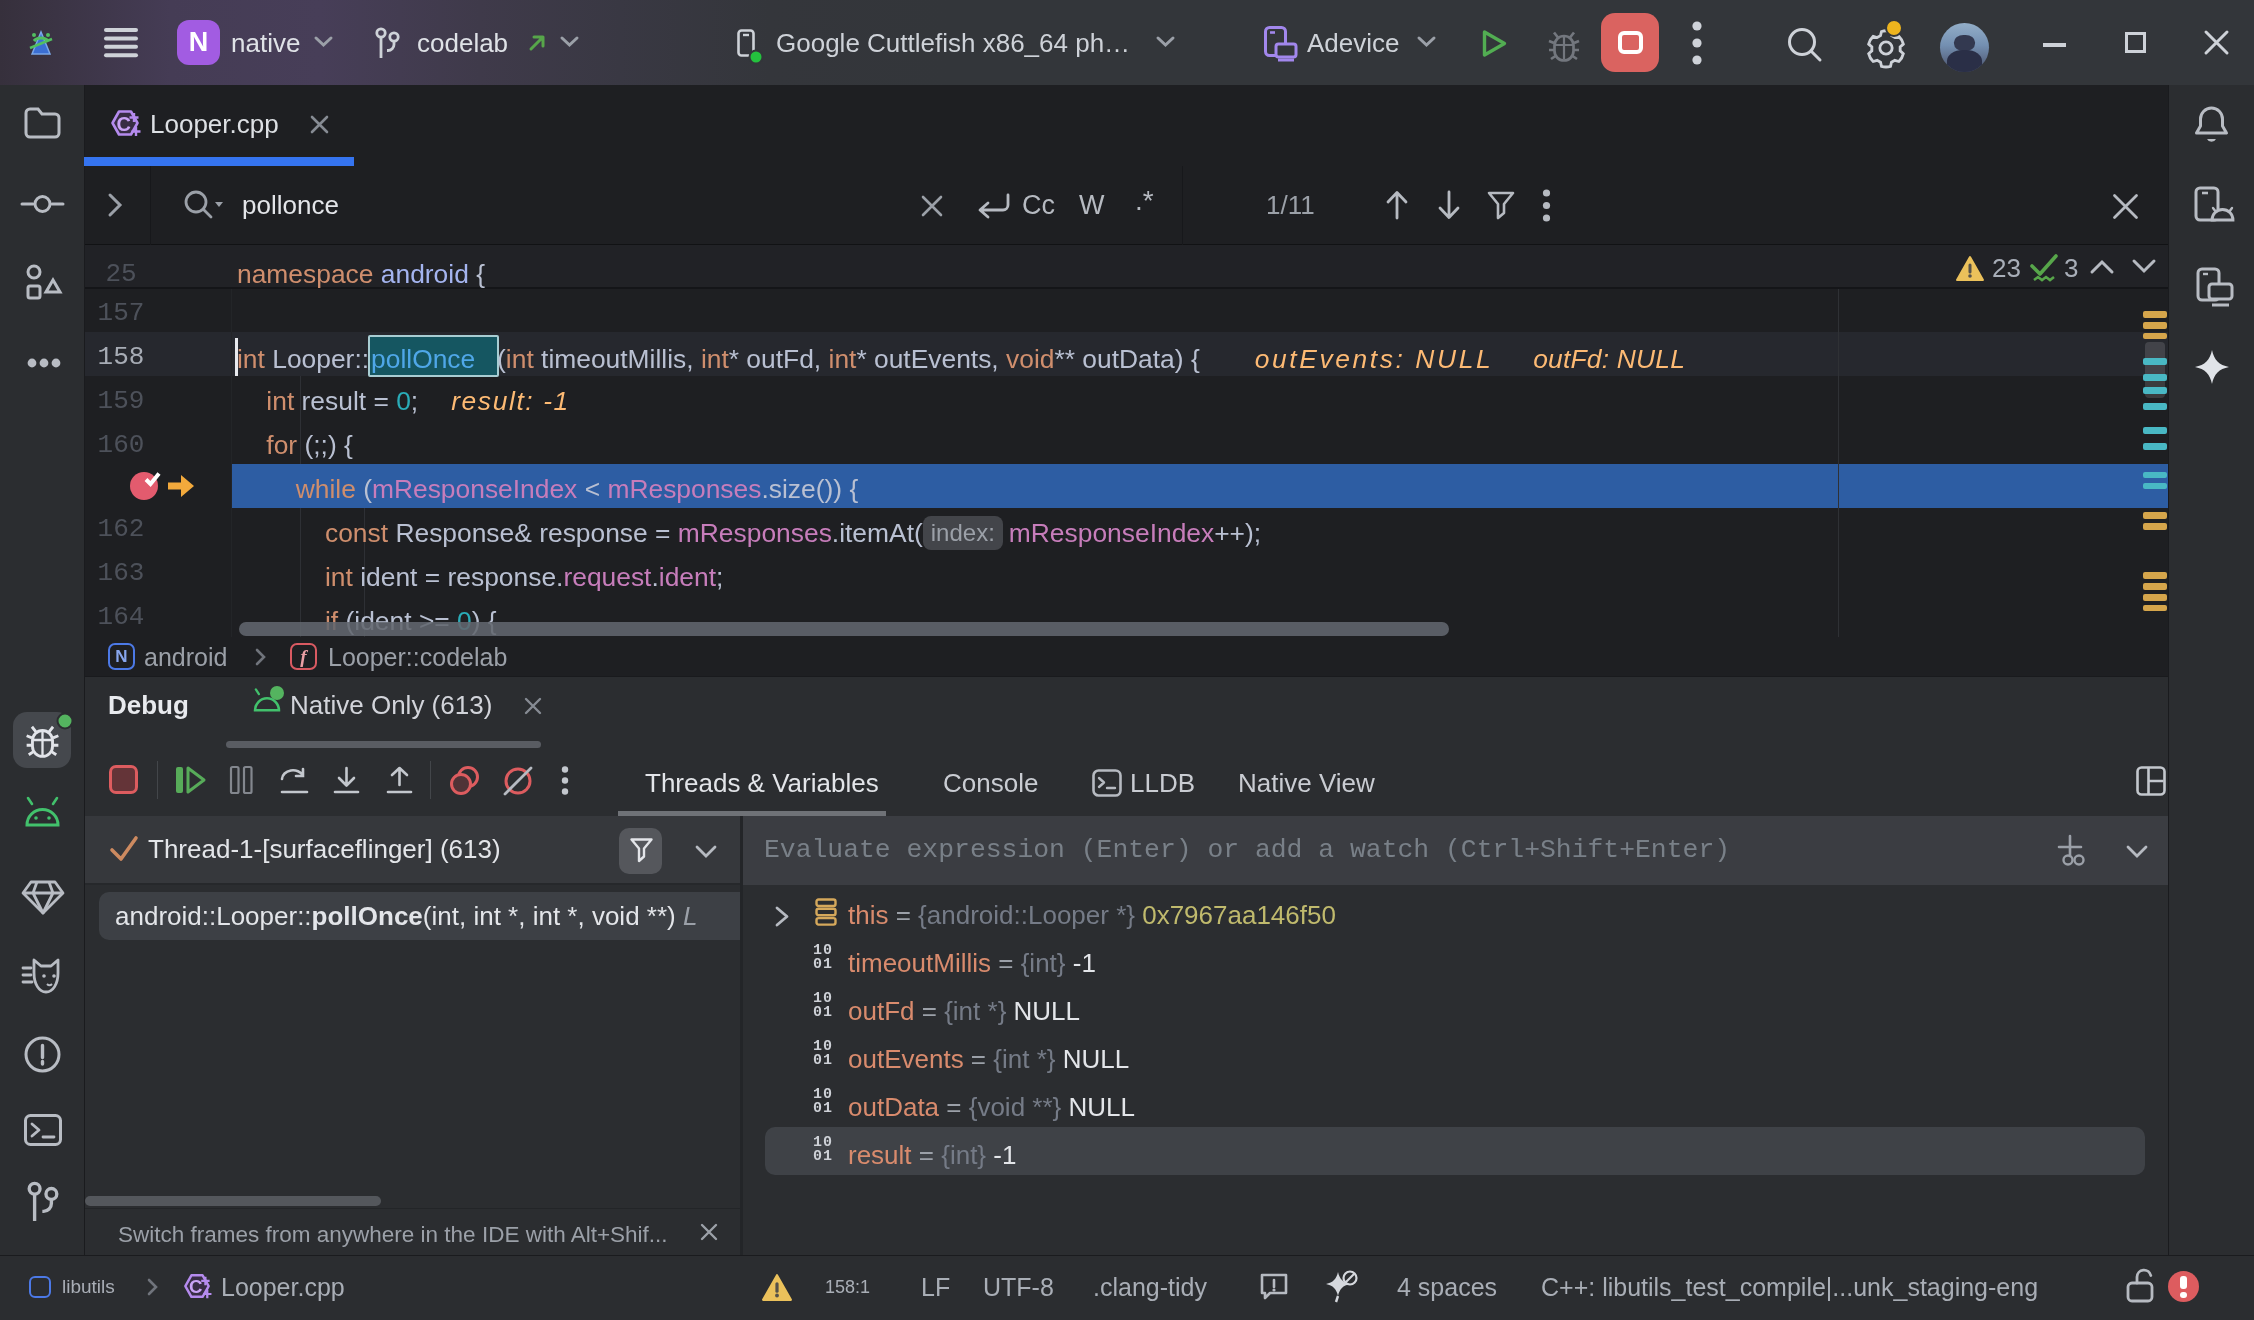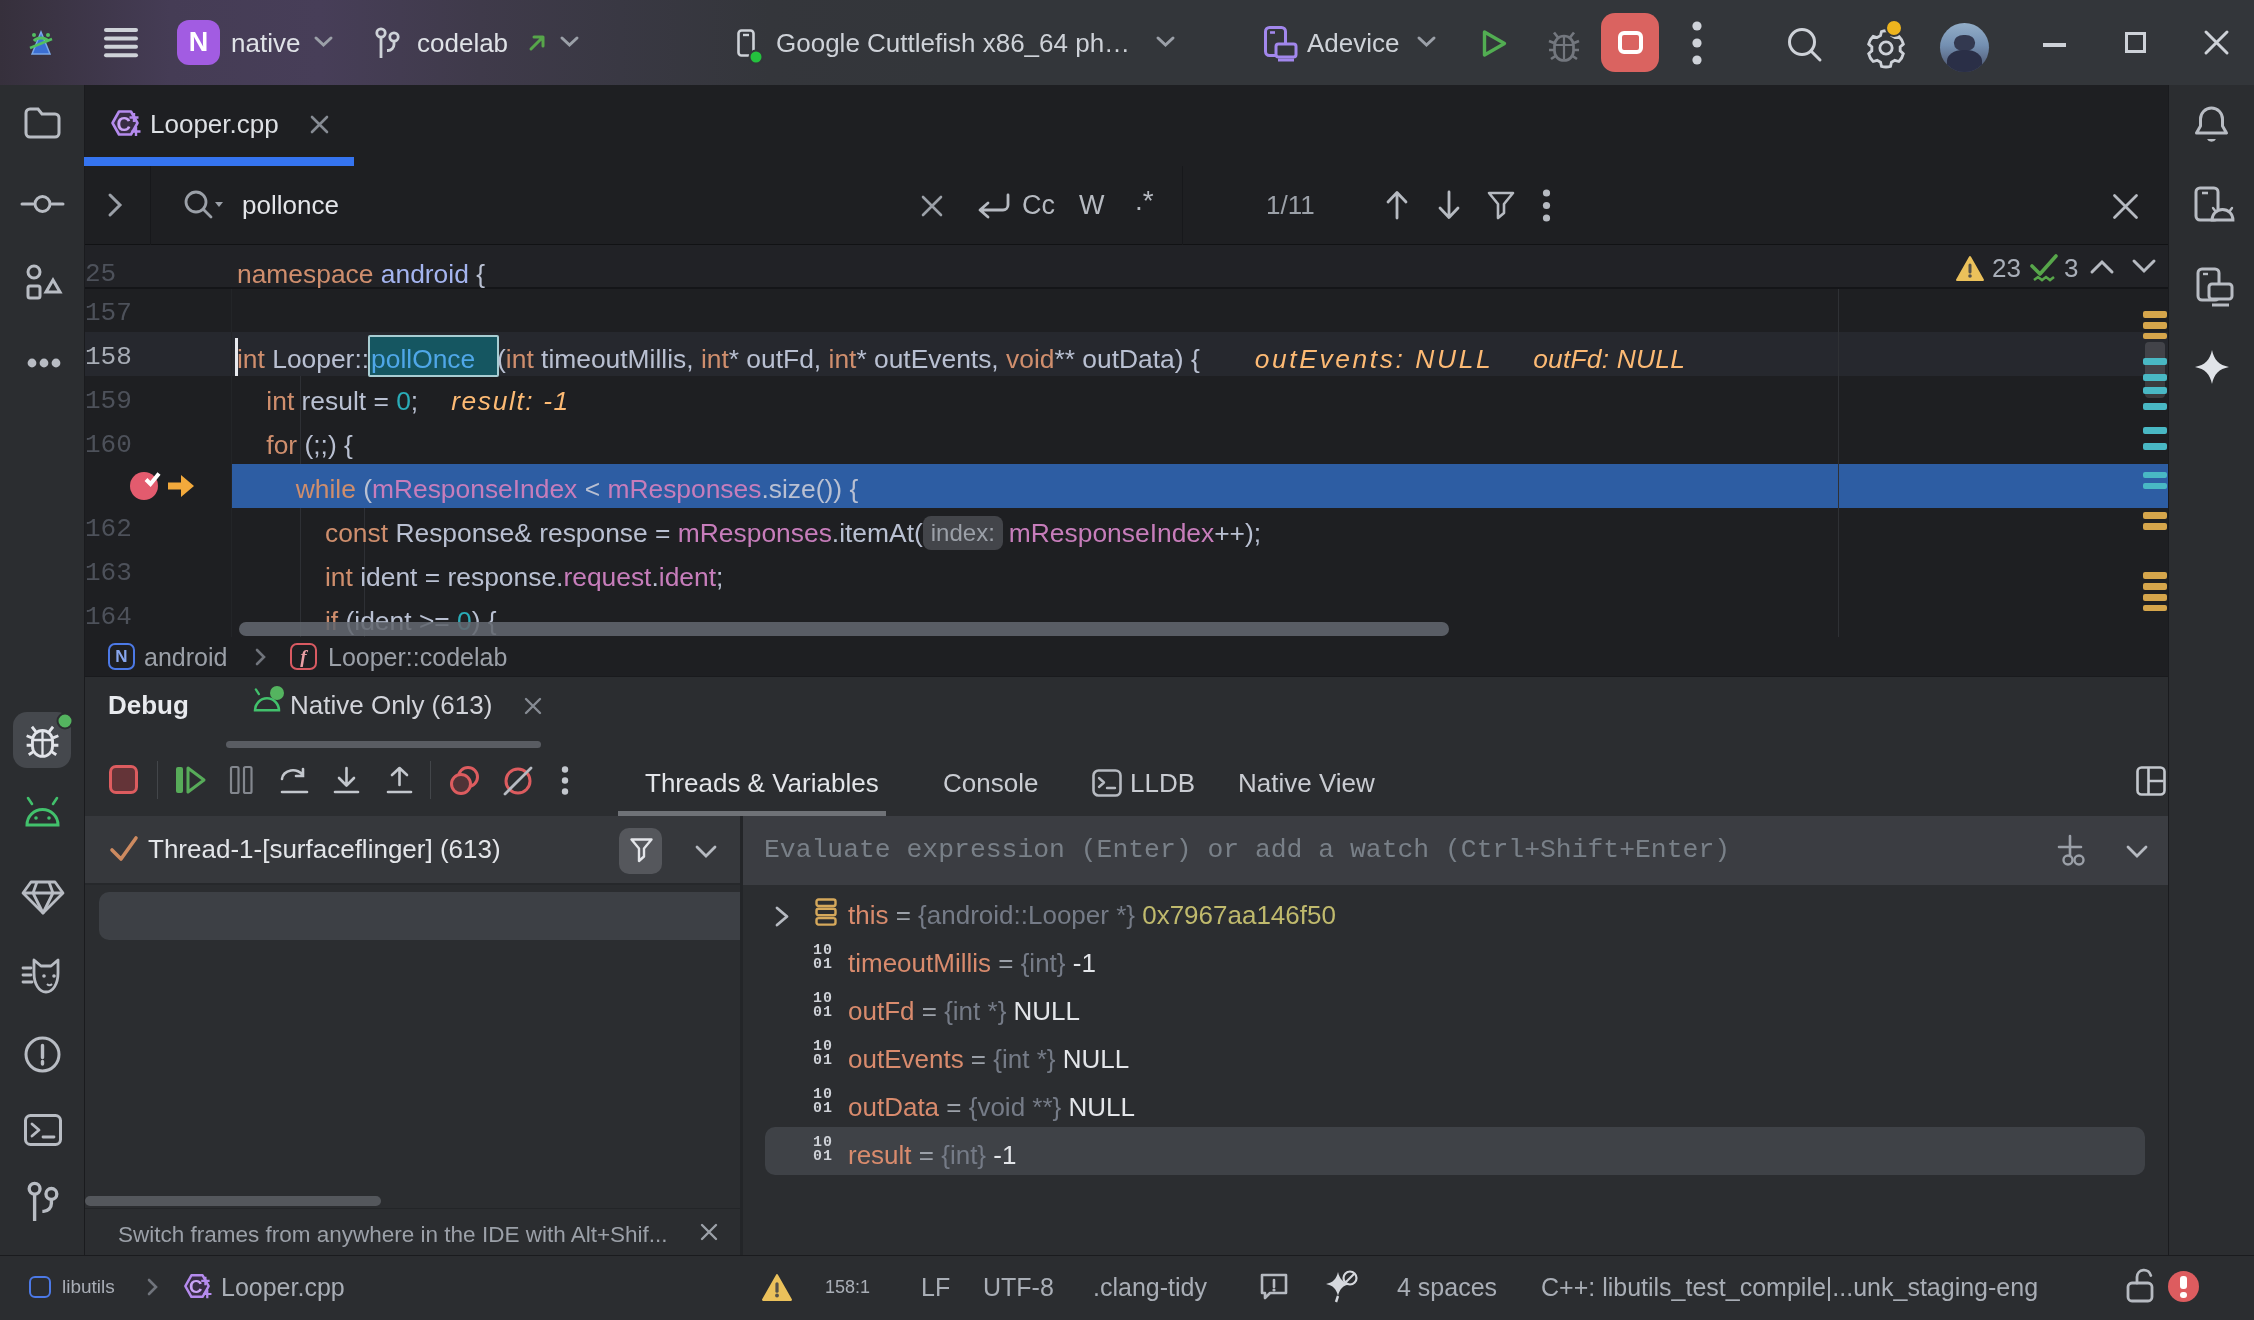--- a/index.html
+++ b/index.html
@@ -1,21 +1,21 @@
 <!DOCTYPE html>
 <html><head><meta charset="utf-8"><style>
 *{margin:0;padding:0;box-sizing:border-box}
 html,body{width:2254px;height:1320px;overflow:hidden;background:#1e1f22;font-family:"Liberation Sans",sans-serif}
 .abs{position:absolute}
 svg{position:absolute;overflow:visible}
 .code,.mono{font-family:"Liberation Mono",monospace}
 .crow{position:absolute;left:237px;height:44px;line-height:44px;white-space:pre;font-family:Liberation Sans, sans-serif;font-size:26.4px;color:#b9c0d2;letter-spacing:0px}
 .kw{color:#cf8e6d}.fld{color:#c77dbb}.num{color:#2aacb8}
 .hint{color:#fdba74;font-style:italic}
-.ln{position:absolute;width:72px;left:85px;text-align:left;height:44px;line-height:44px;font-family:"Liberation Mono",monospace;font-size:26px;color:#4d515a}
+.ln{position:absolute;width:72px;left:85px;text-align:center;height:44px;line-height:44px;font-family:"Liberation Mono",monospace;font-size:26px;color:#4d515a}
 .ui{position:absolute;color:#bfc3c9;font-size:26px;line-height:26px;white-space:pre}
 .stripe{position:absolute;left:2143px;width:24px;border-radius:2px}
 </style></head>
 <body>
 
 <div class="abs" style="left:0;top:0;width:2254px;height:85px;background:linear-gradient(90deg,#36303c 0px,#453c55 170px,#473e58 320px,#3f3a4a 480px,#393843 620px,#34363b 770px,#33363a 950px,#33363a 2254px)"></div>
 <svg style="left:26px;top:28px" width="30" height="30" viewBox="0 0 30 30">
     <path d="M6 26 L15 4 L24 26 Z" fill="#3b6fd4" stroke="#7aa7e8" stroke-width="1.5"></path>
     <path d="M8 13 a8 6 0 0 1 14 0" fill="none" stroke="#52c060" stroke-width="3"></path>
     <circle cx="8" cy="7" r="2" fill="#52c060"></circle>
@@ -424,20 +424,21 @@
       <path d="M14 2 v20 M3 13 h22" stroke="#9ba0a8" stroke-width="2.6" stroke-linecap="round"></path>
       <circle cx="12" cy="26" r="4.5" fill="none" stroke="#9ba0a8" stroke-width="2.4"></circle>
       <circle cx="23" cy="26" r="4.5" fill="none" stroke="#9ba0a8" stroke-width="2.4"></circle>
     </svg>
 <svg style="left:2126px;top:845px" width="22" height="14" viewBox="0 0 22 14">
       <path d="M2 2 L11 11 L20 2" fill="none" stroke="#b6bac1" stroke-width="2.8" stroke-linecap="round"></path>
     </svg>
 
 <div class="abs" style="left:85px;top:887px;width:655px;height:368px;overflow:hidden">
  <div class="abs" style="left:14px;top:5px;width:710px;height:48px;border-radius:10px;background:#3d4045"></div>
+ <div class="ui" style="left:30px;top:16px;color:#e3e5e9">android::Looper::<b>pollOnce</b>(int, int *, int *, void **) <i style="color:#9ba0a8">L</i></div>
  <div class="abs" style="left:0px;top:309px;width:296px;height:10px;border-radius:5px;background:#54575c"></div>
  <div class="abs" style="left:0;top:321px;width:655px;height:1px;background:#232528"></div>
  <div class="abs" style="left:33px;top:335px;width:600px;height:30px;color:#9ba0a8;font-size:22.5px;font-family:'Liberation Sans'">Switch frames from anywhere in the IDE with Alt+Shif...</div>
  <svg style="left:615px;top:336px" width="18" height="18">
         <path d="M2 2 L16 16 M16 2 L2 16" stroke="#9ba0a8" stroke-width="2.4" stroke-linecap="round"></path>
       </svg>
 </div>
 
 <div class="abs" style="left:743px;top:887px;width:1425px;height:368px;overflow:hidden">
  <div class="abs" style="left:22px;top:240px;width:1380px;height:48px;border-radius:10px;background:#3f4247"></div>

